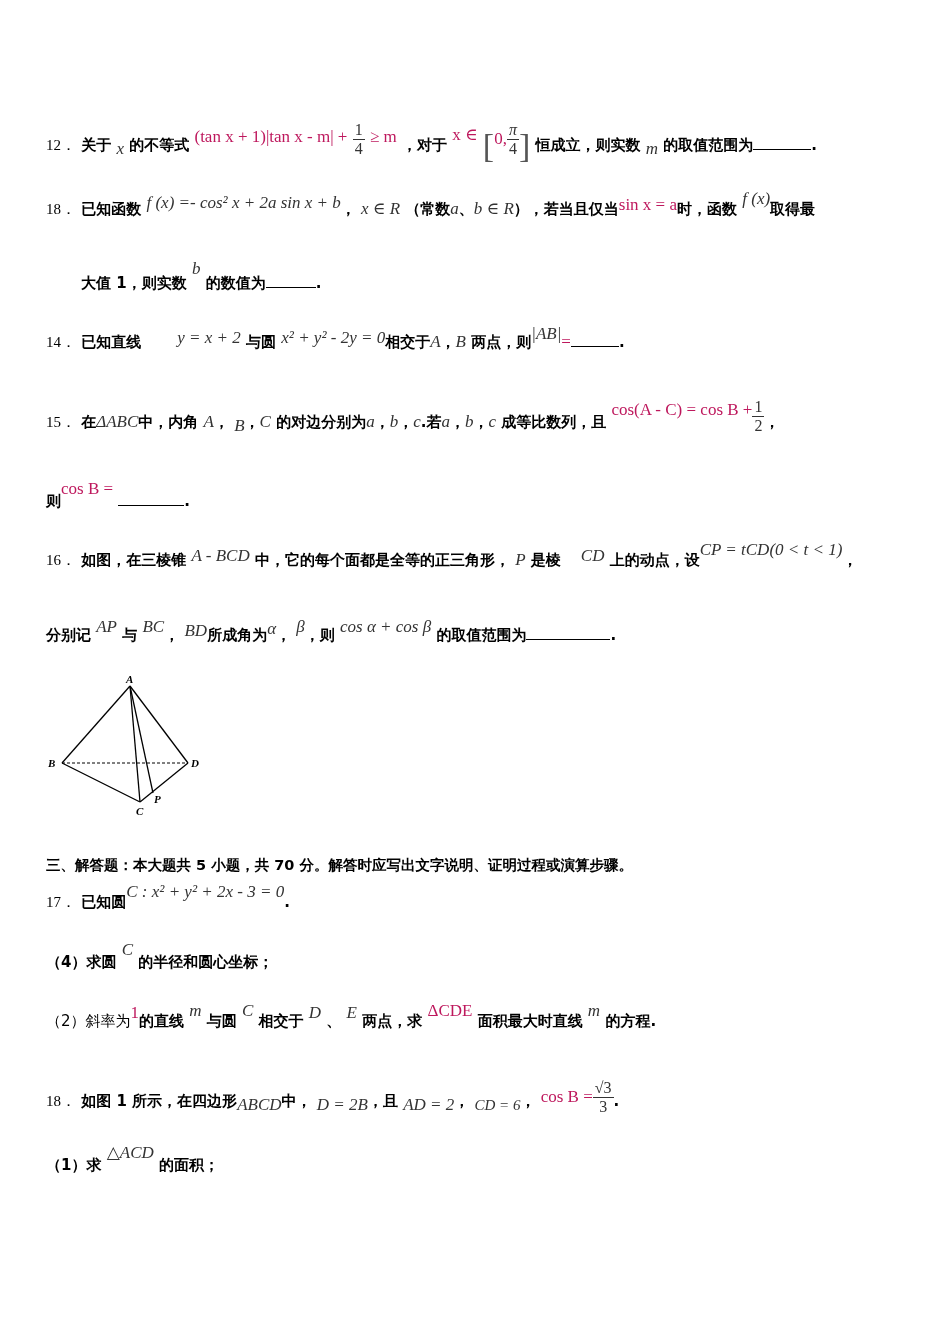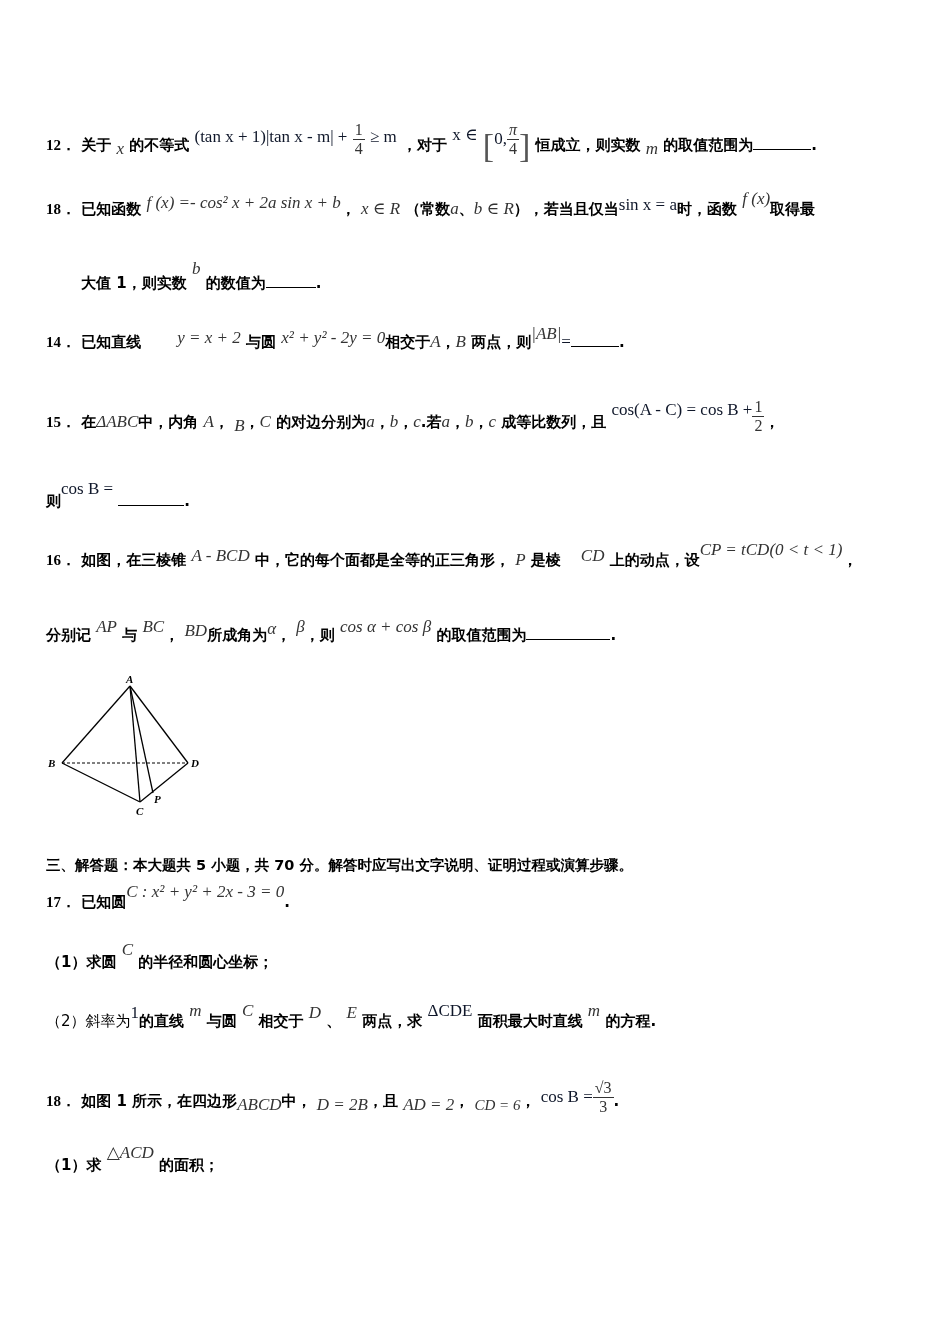--- a/index.html
+++ b/index.html
@@ -1,21 +1,21 @@
 <!DOCTYPE html>
 <html><head>
 <meta charset="utf-8">
 <style>
   html, body { margin:0; padding:0; background:#ffffff; }
   body { width:950px; height:1344px; position:relative; overflow:hidden;
          font-family:"DejaVu Sans","Liberation Sans",sans-serif; color:#000; }
   .line { position:absolute; left:46px; white-space:nowrap; font-size:15px; font-weight:bold; line-height:20px; }
-  .num { font-family:"Liberation Serif","DejaVu Serif",serif; font-weight:bold; font-size:15px; }
+  .num { font-family:"Liberation Serif","DejaVu Serif",serif; font-weight:normal; font-size:15px; }
   .m { font-family:"Liberation Serif","DejaVu Serif",serif; font-weight:normal; font-style:italic; color:#333; font-size:17px; }
-  .mu { font-family:"Liberation Serif","DejaVu Serif",serif; font-weight:normal; font-style:normal; color:#0f172a; font-size:17px; }
+  .mu { font-family:"Liberation Serif","DejaVu Serif",serif; font-weight:normal; font-style:normal; color:#be185d; font-size:17px; }
   .up { position:relative; top:-12px; }
   .dn { position:relative; top:4px; }
   .blank { display:inline-block; border-bottom:1.5px solid #000; height:14px; vertical-align:baseline; }
   .frac { display:inline-block; vertical-align:middle; text-align:center; font-family:"Liberation Serif","DejaVu Serif",serif; font-weight:normal; color:#333; font-size:16px; line-height:18px; }
   .frac .n { display:block; border-bottom:1px solid #333; padding:0 2px; }
   .frac .d { display:block; padding:0 2px; }
   .bracket { font-family:"Liberation Serif",serif; font-weight:normal; font-size:34px; color:#555; vertical-align:middle; }
   #figure { position:absolute; left:42px; top:670px; width:170px; height:150px; }
 </style>
 </head>
@@ -114,21 +114,21 @@
 
 <div class="line" style="top:855px; font-size:14.5px;">
   <span>三、解答题：本大题共 5 小题，共 70 分。解答时应写出文字说明、证明过程或演算步骤。</span>
 </div>
 
 <div class="line" style="top:892px;">
   <span class="num">17．</span>
   <span>已知圆</span><span class="m up" style="top:-10px;">C : x² + y² + 2x - 3 = 0</span><span>.</span>
 </div>
 <div class="line" style="top:952px;">
-  <span>（1）求圆</span>
+  <span>（4）求圆</span>
   <span class="m up" style="top:-12px;">C</span>
   <span>的半径和圆心坐标；</span>
 </div>
 <div class="line" style="top:1011px;">
   <span style="font-weight:normal;">（2）斜率为</span><span class="mu up" style="top:-8px;">1</span><span>的直线</span>
   <span class="m up" style="top:-10px;">m</span>
   <span>与圆</span>
   <span class="m up" style="top:-10px;">C</span>
   <span>相交于</span>
   <span class="m up" style="top:-8px;">D</span>

